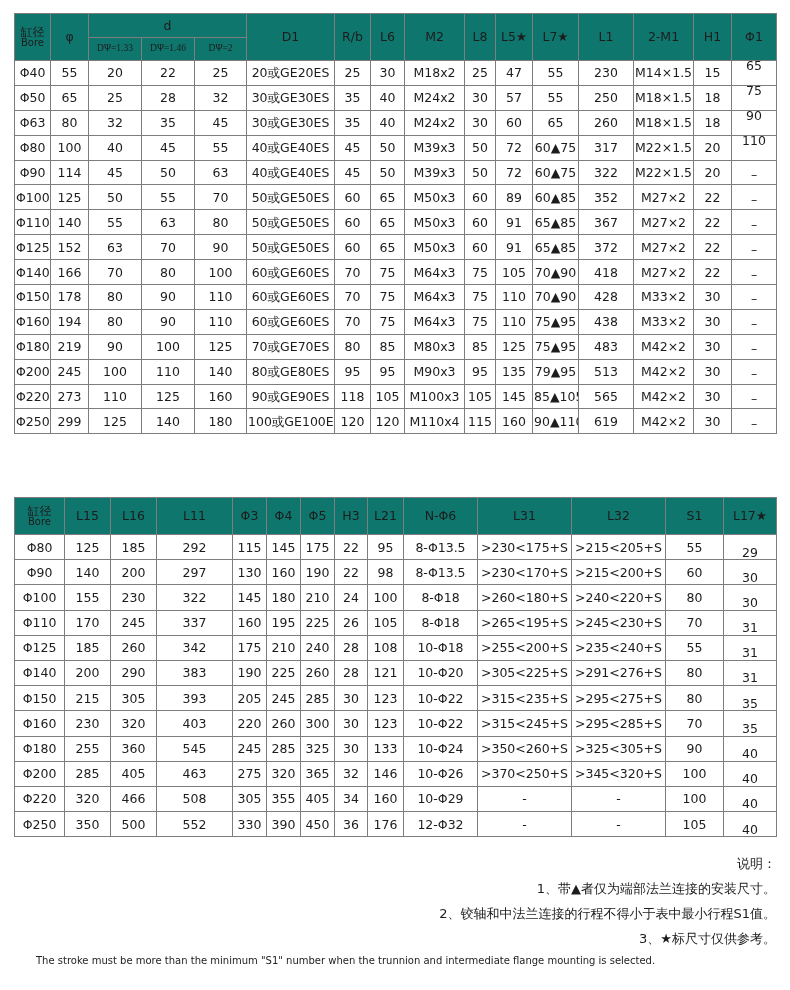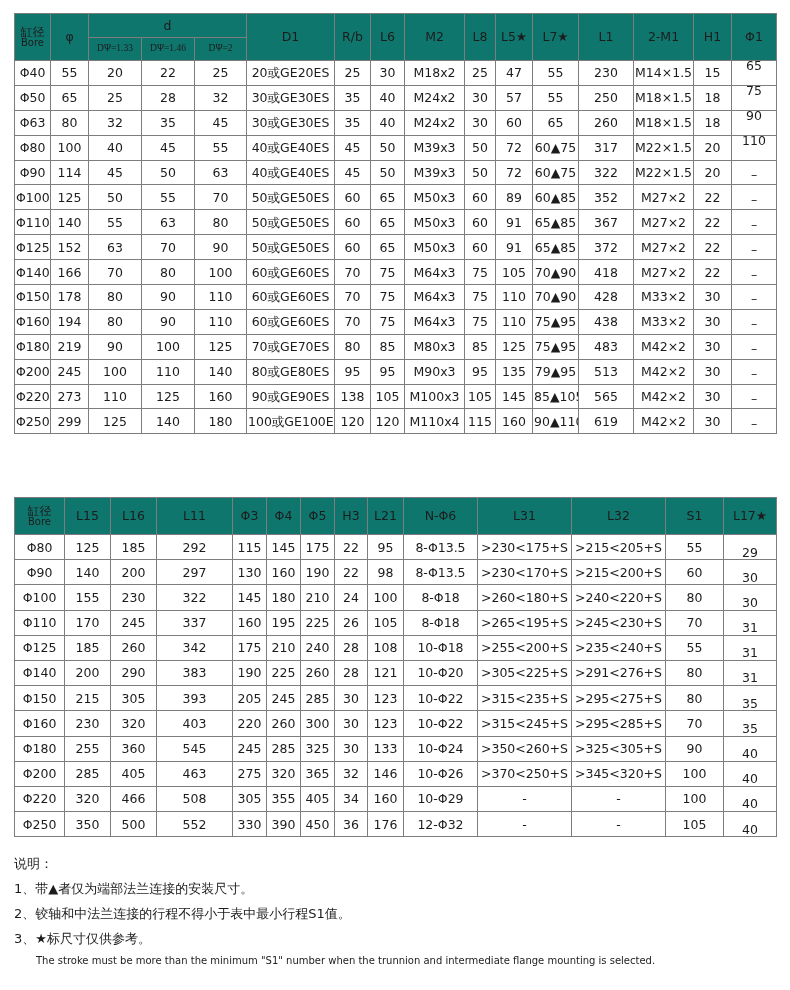--- a/index.html
+++ b/index.html
@@ -23,21 +23,21 @@
   #table1 thead tr.r1 th{height:23px;}
   #table1 thead tr.r2 th{height:22px;font-family:Liberation Serif, serif;}
   #table2 thead th{height:36px;}
   .bore-zh{font-size:12px;display:block;}
   .bore-en{font-size:10px;display:block;margin-top:-1px;text-align:center;}
   .dsub{font-size:9.5px;}
   .raise{display:inline-block;transform:translateY(-7px);}
   .lowdash{display:inline-block;transform:translateY(2px);}
   .lower{display:inline-block;transform:translateY(5px);}
   #notes{position:absolute;left:14px;top:855px;width:762px;}
-  #notes .zh{font-size:13px;margin:0 0 7px 0;}
+  #notes .zh{font-size:13px;margin:0 0 7px 0;text-align:right;}
   #notes .en{font-size:10px;margin:0 0 7px 22px;color:#222;}
 </style>
 </head>
 <body>
 
 <table id="table1">
   <colgroup>
     <col style="width:36px">
       <col style="width:38px">
       <col style="width:53px">
@@ -316,21 +316,21 @@
         <td><span>30</span></td>
         <td><span class="lowdash">–</span></td>
       </tr>
       <tr>
         <td><span>Φ220</span></td>
         <td><span>273</span></td>
         <td><span>110</span></td>
         <td><span>125</span></td>
         <td><span>160</span></td>
         <td><span>90或GE90ES</span></td>
-        <td><span>138</span></td>
+        <td><span>118</span></td>
         <td><span>105</span></td>
         <td><span>M100x3</span></td>
         <td><span>105</span></td>
         <td><span>145</span></td>
         <td><span>85▲105</span></td>
         <td><span>565</span></td>
         <td><span>M42×2</span></td>
         <td><span>30</span></td>
         <td><span class="lowdash">–</span></td>
       </tr>

